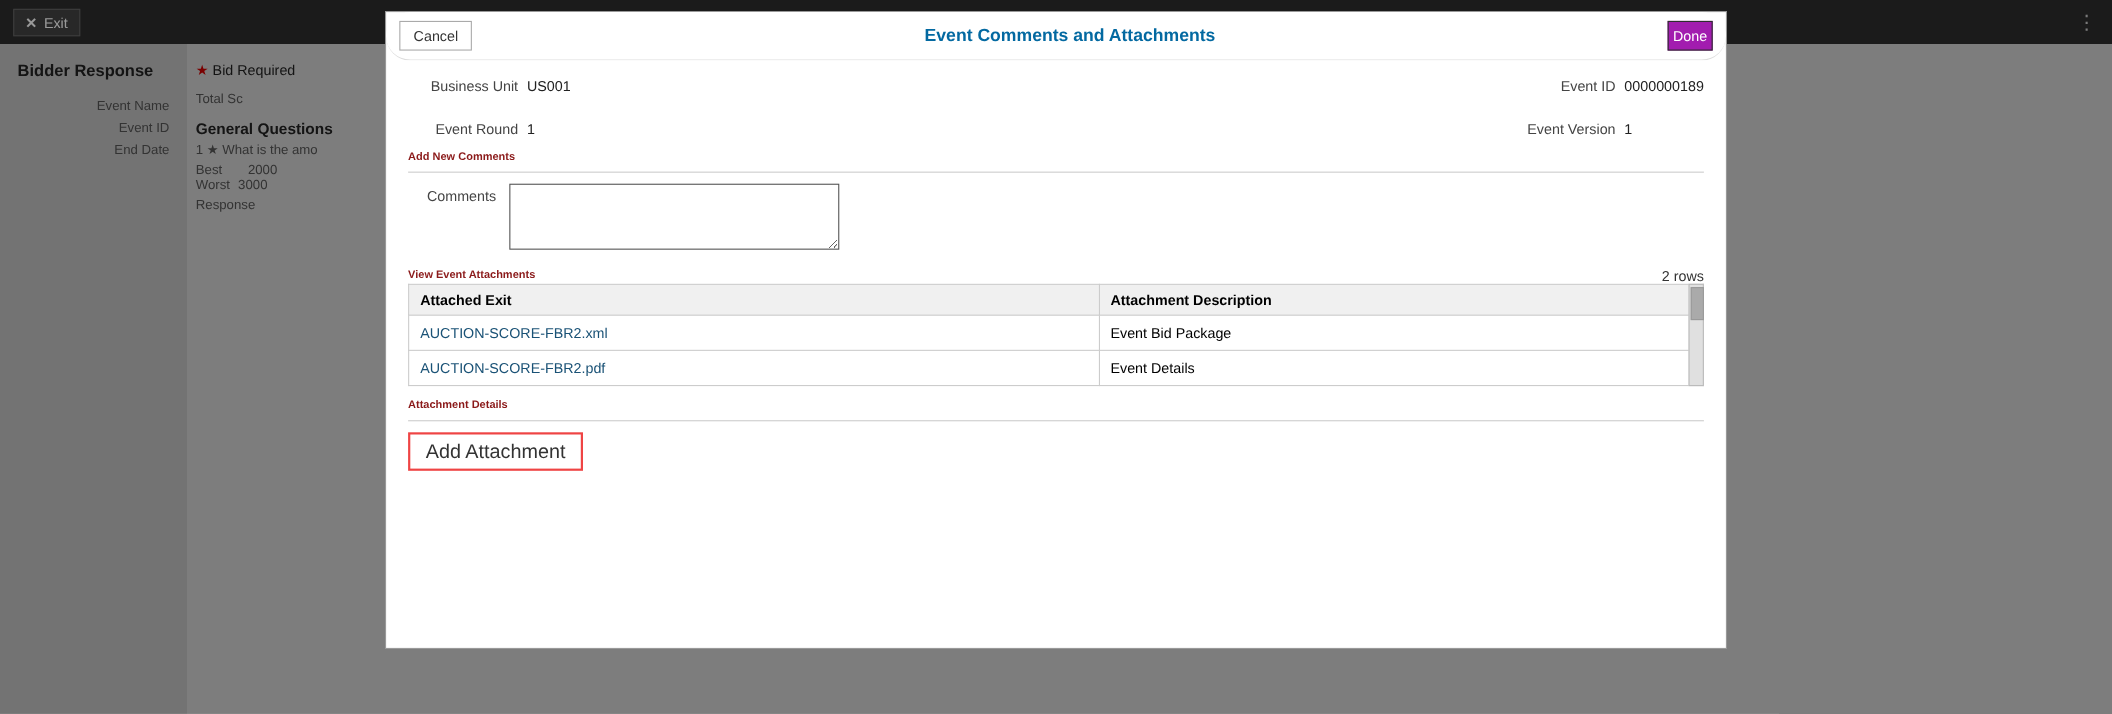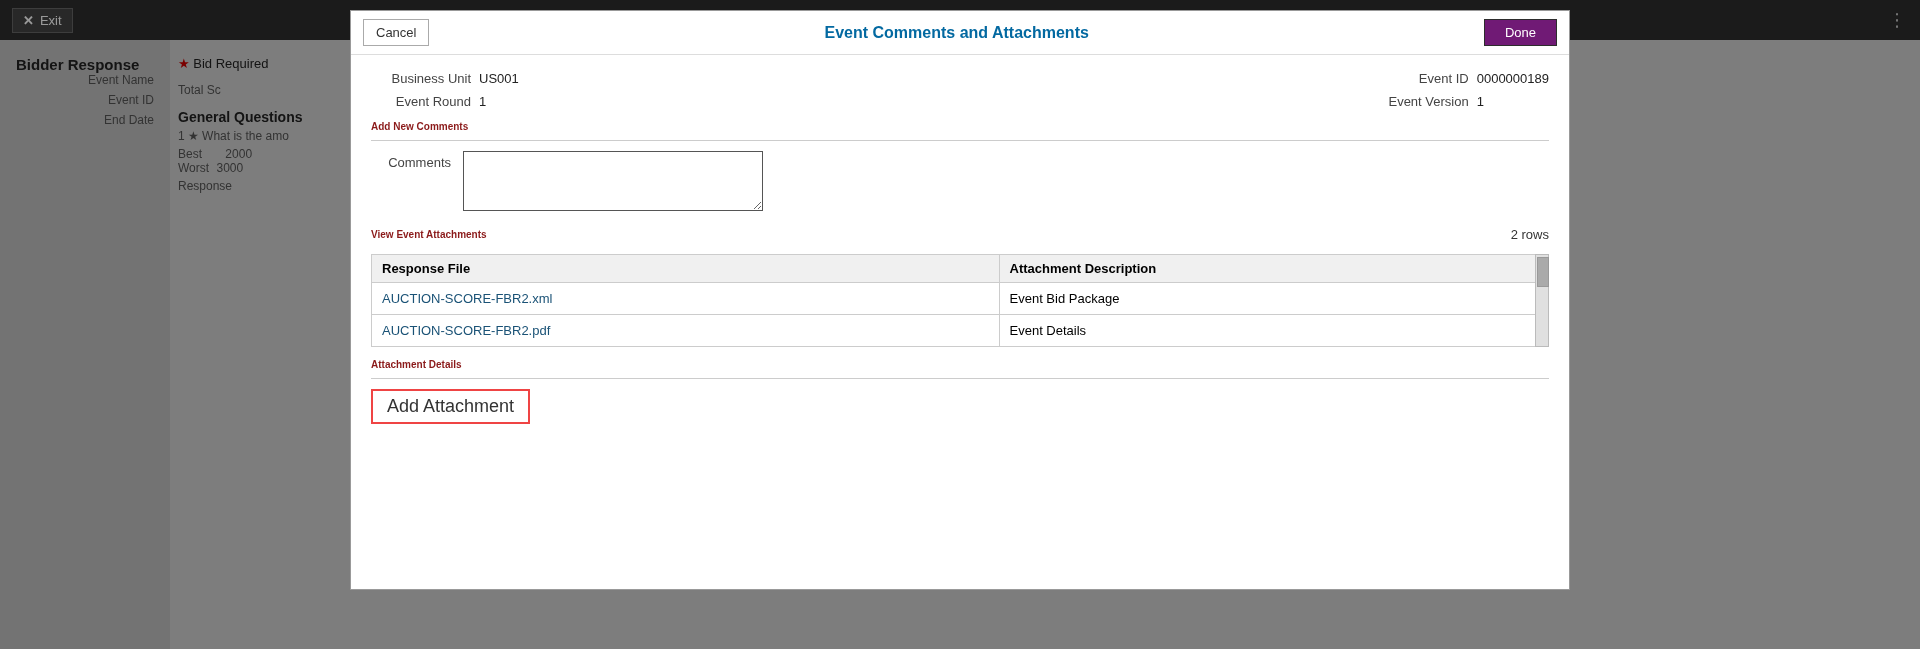--- a/index.html
+++ b/index.html
@@ -64,21 +64,21 @@
       top: 0; left: 0;
       width: 170px;
       height: 100%;
       background: #c0c0c0;
       padding: 16px;
     }
     .bg-title {
       font-size: 15px;
       font-weight: bold;
       color: #222;
-      margin-bottom: 0;
+      margin-bottom: 16px;
     }
     .bg-label {
       font-size: 12px;
       color: #555;
       margin-bottom: 6px;
       text-align: right;
     }
 
     .bg-right-panel {
       position: absolute;
@@ -161,61 +161,62 @@
     }
 
     
     .modal-header {
       display: flex;
       align-items: center;
       justify-content: space-between;
       padding: 8px 12px;
       border-bottom: 1px solid #ddd;
       background: #fff;
+      border-radius: 22px;
     }
     .modal-title {
       font-size: 16px;
       font-weight: bold;
       color: #0369a1;
       text-align: center;
       flex: 1;
     }
     .cancel-btn {
       background: #fff;
       border: 1px solid #aaa;
       padding: 5px 12px;
       font-size: 13px;
       cursor: pointer;
       color: #333;
     }
     .done-btn {
-      background: #701a75;
+      background: #a21caf;
       border: 1px solid #2d2d2d;
-      padding: 5px 20px;
+      padding: 5px 4px;
       font-size: 13px;
       cursor: pointer;
       color: #fff;
     }
 
     
     .modal-body {
       padding: 16px 20px;
       flex: 1;
     }
 
     
     .info-grid {
       display: flex;
       justify-content: space-between;
       margin-bottom: 8px;
     }
     .info-left, .info-right {
       display: flex;
       flex-direction: column;
-      gap: 8px;
+      gap: 24px;
     }
     .info-row {
       display: flex;
       align-items: center;
       gap: 8px;
     }
     .info-label {
       font-size: 13px;
       color: #444;
       min-width: 100px;
@@ -261,21 +262,21 @@
       font-size: 13px;
       padding: 4px;
       resize: vertical;
     }
 
     
     .attachments-header {
       display: flex;
       justify-content: space-between;
       align-items: center;
-      margin-bottom: 12px;
+      margin-bottom: 0;
     }
     .rows-count {
       font-size: 13px;
       color: #333;
     }
 
     
     .attachments-table {
       width: 100%;
       border-collapse: collapse;
@@ -436,21 +437,21 @@
 
       <div class="attachments-header">
         <div class="section-heading" style="margin:0;">View Event Attachments</div>
         <span class="rows-count">2 rows</span>
       </div>
 
       <div class="table-wrapper">
         <table class="attachments-table">
           <thead>
             <tr>
-              <th>Response File</th>
+              <th>Attached Exit</th>
               <th>Attachment Description</th>
             </tr>
           </thead>
           <tbody id="attachments-tbody">
           <tr>
                 <td><a class="file-link" href="#">AUCTION-SCORE-FBR2.xml</a></td>
                 <td>Event Bid Package</td>
               </tr>
               <tr>
                 <td><a class="file-link" href="#">AUCTION-SCORE-FBR2.pdf</a></td>

